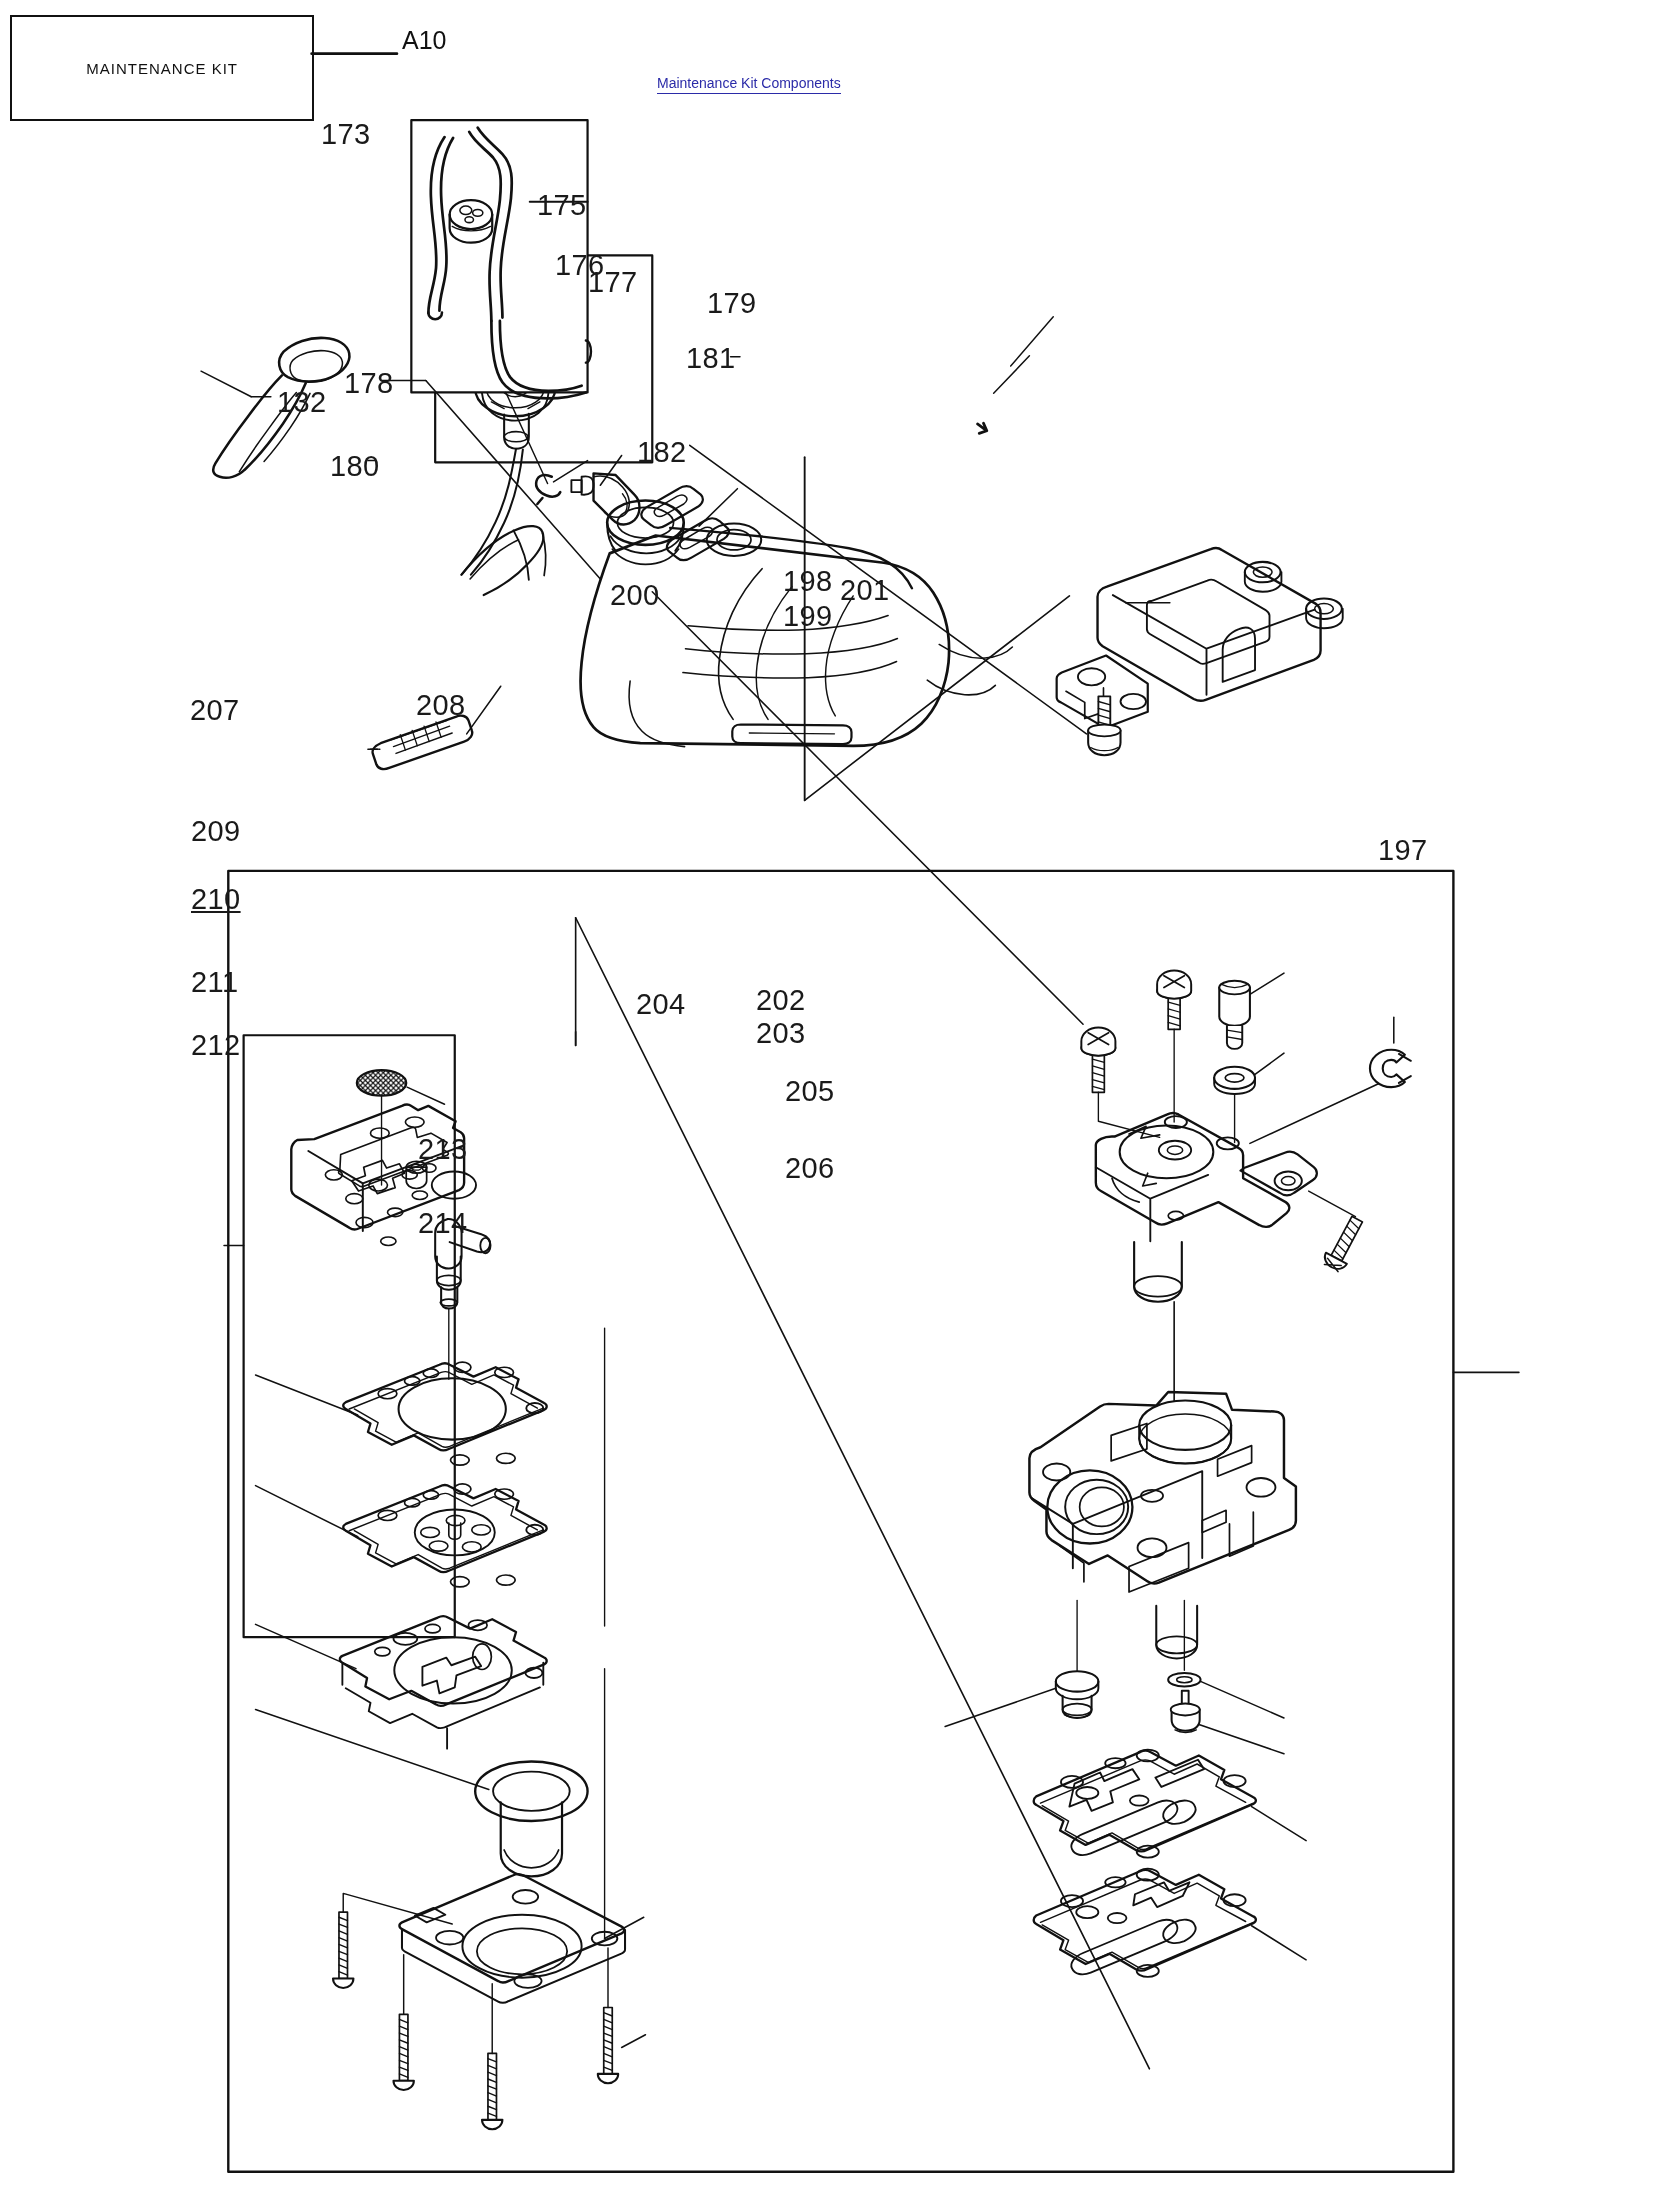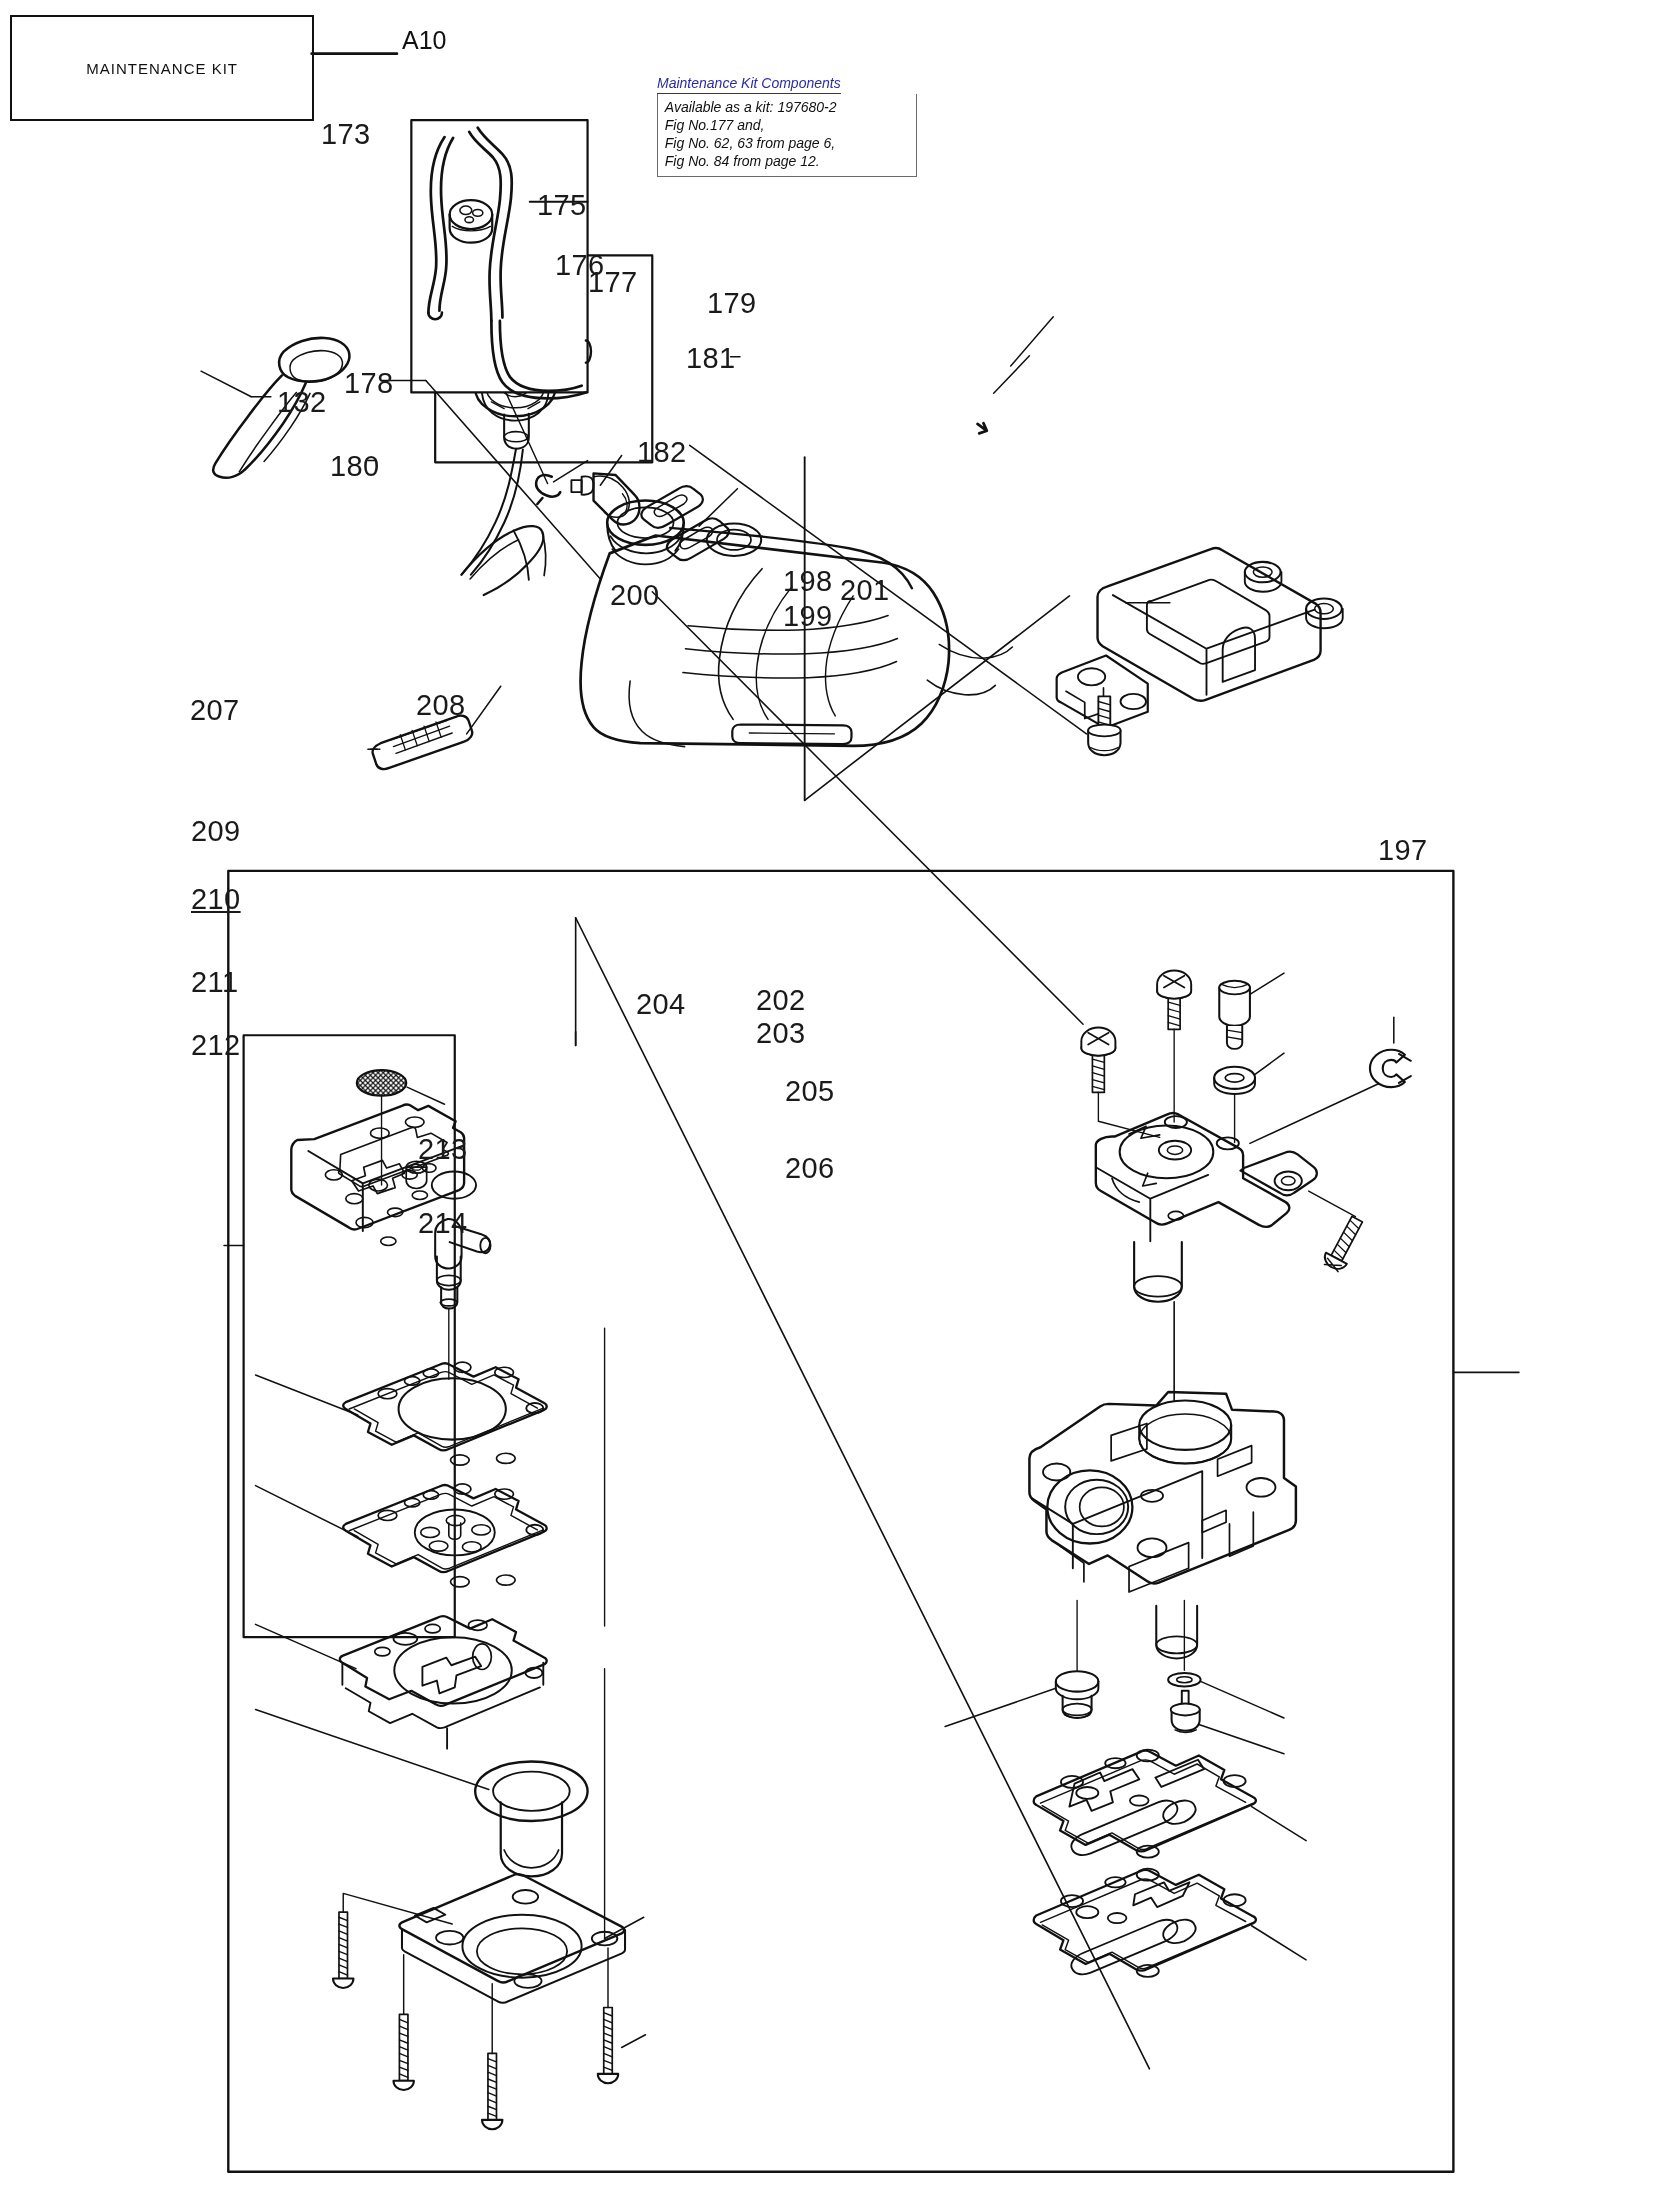--- a/index.html
+++ b/index.html
@@ -15,21 +15,21 @@
     position:absolute;font-size:29px;letter-spacing:0.4px;
     color:#1a1a1a;white-space:nowrap;font-family:"Liberation Sans","DejaVu Sans",sans-serif;
   }
   .kit-box{
     position:absolute;left:10.2px;top:15.3px;width:300px;height:102px;
     border:2.6px solid #111;background:#fff;
     display:flex;align-items:center;justify-content:center;
   }
   .kit-box span{font-size:15px;letter-spacing:1px;color:#111;}
   .a10{position:absolute;left:402px;top:26px;font-size:25px;color:#111;}
-  .note-wrap{position:absolute;left:657px;top:75px;width:260px;font-style:italic;}
+  .note-wrap{position:absolute;left:657px;top:75px;width:220px;}
   .note-title{
     color:#2b2ba8;font-size:14px;line-height:1.25;
     border-bottom:0.9px solid #2b2ba8;display:inline-block;padding-bottom:0.9px;
     white-space:nowrap;
   }
   .note-body{
     border:0.9px solid #6b6b6b;border-top:none;padding:3.4px 5.1px 5.1px 6.8px;
     font-size:14px;line-height:1.30;color:#111;background:#fff;
   }
   .note-body div{white-space:nowrap;}
@@ -39,26 +39,20 @@
 
 <div id="sheet">
 
   <div class="kit-box">
     <span>MAINTENANCE KIT</span>
   </div>
   <div class="a10">A10</div>
 
   <div class="note-wrap">
     <div class="note-title">Maintenance Kit Components</div>
-    <div class="note-body">
-      <div>Available as a kit: 197680-2</div>
-      <div>Fig No.177 and,</div>
-      <div>Fig No. 62, 63 from page 6,</div>
-      <div>Fig No. 84 from page 12.</div>
-    </div>
   </div>
 
   <svg id="diagram" viewBox="0 0 1946 2590">
     <defs>
       <pattern id="mesh" width="6" height="6" patternUnits="userSpaceOnUse">
         <path d="M0 0 L6 6 M6 0 L0 6" stroke="#111" stroke-width="1.4"></path>
       </pattern>
       <g id="screwThread">
         <rect x="-5" y="0" width="10" height="78" fill="#fff" stroke="#111" stroke-width="2"></rect>
         <path d="M-5 6 L5 10 M-5 14 L5 18 M-5 22 L5 26 M-5 30 L5 34 M-5 38 L5 42 M-5 46 L5 50 M-5 54 L5 58 M-5 62 L5 66 M-5 70 L5 74" stroke="#111" stroke-width="1.6" fill="none"></path>

